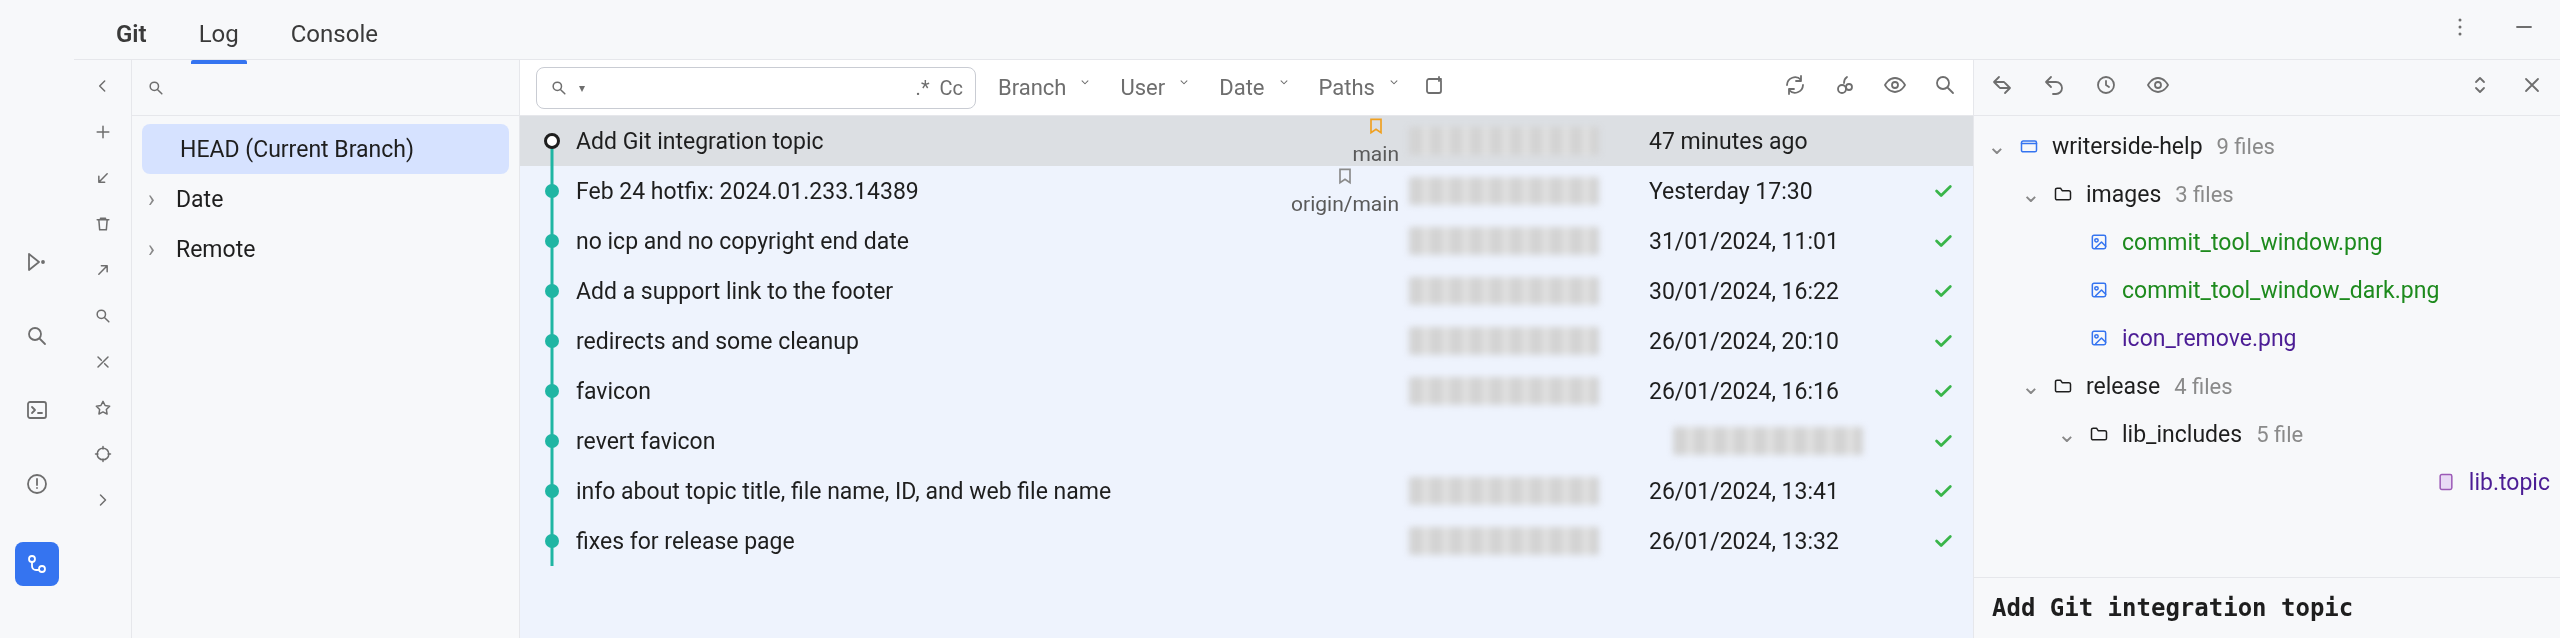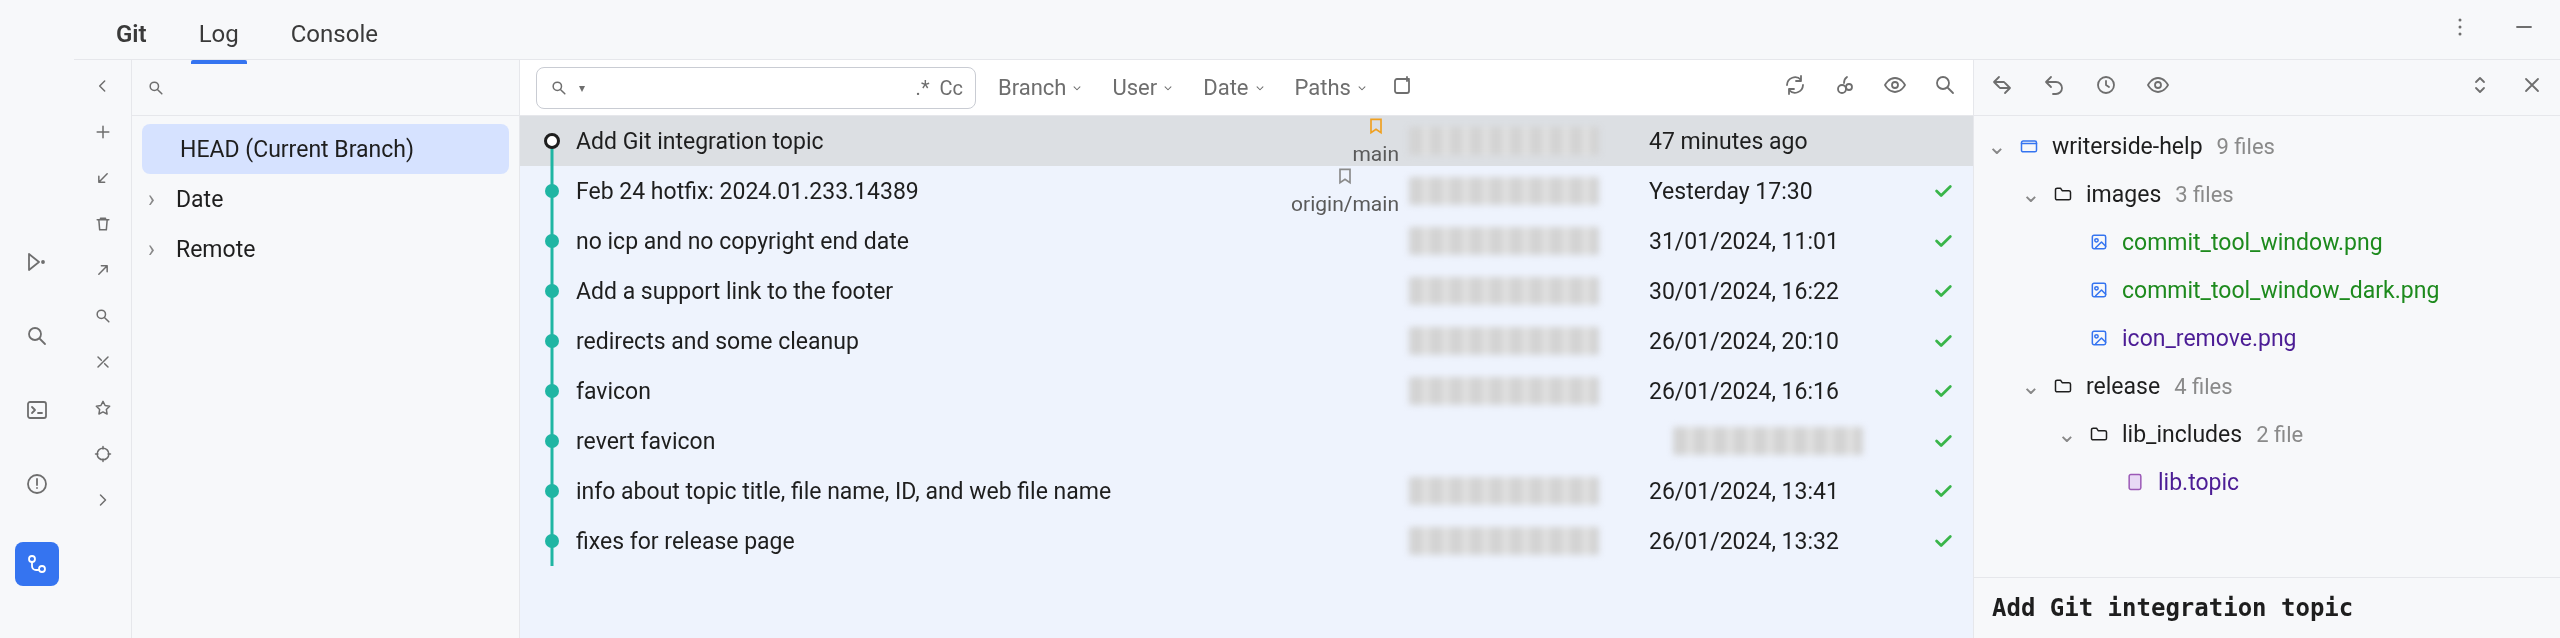--- a/index.html
+++ b/index.html
@@ -98,21 +98,21 @@
   border-radius:8px;
   display:flex;
   align-items:center;
   padding:0 12px;
   gap:10px;
   color:#6e6e6e;
   font-size:20px;
   background:#fff;
 }
 .search-box .sep { flex:1; }
-.filter-dd { display:flex; align-items:center; gap:4px; color:#6e6e6e; cursor:pointer; font-size:22px; padding:0 6px; }
+.filter-dd { display:flex; align-items:flex-start; gap:12px; color:#6e6e6e; cursor:pointer; font-size:22px; padding:0 6px; }
 .log-toolbar .tool-sep { flex:1; }
 .log-toolbar .tool-icons { display:flex; gap:26px; color:#6e6e6e; align-items:center; }
 
 .log-list { flex:1; overflow:hidden; background:#eef3fd; }
 .log-row {
   height:50px;
   display:flex;
   align-items:center;
   padding-left:12px;
   gap:0;
@@ -157,21 +157,21 @@
 .ft-row .chev { width:18px; color:#888; display:flex; justify-content:center; }
 .ft-row .folder-icon, .ft-row .file-icon { display:inline-flex; width:26px; justify-content:center; }
 .ft-row .count { color:#8a8a8a; font-size:22px; margin-left:4px; }
 .ft-row.green { color:#1d8a1d;text-align:center; }
 .ft-row.blue { color:#4c1d95; }
 .ft-row .fname { color: inherit; }
 .ft-row.plain { color:#1e1e1e; }
 .ft-row.d0 { padding-left: 4px; }
 .ft-row.d1 { padding-left: 38px; }
 .ft-row.d2 { padding-left: 74px; }
-.ft-row.d3 { padding-left: 110px; }
+.ft-row.d3 { padding-left: 110px; justify-content: flex-end; }
 .commit-title {
   padding: 16px 18px;
   font-family: ui-monospace, Menlo, monospace;
   font-weight:700;
   font-size:24px;
   border-top:1px solid #e6e7eb;
 }
 
 .icon-svg { width:24px; height:24px; stroke:currentColor; fill:none; stroke-width:1.8; stroke-linecap:round; stroke-linejoin:round; }
 .icon-svg-sm { width:20px; height:20px; stroke:currentColor; fill:none; stroke-width:1.8; stroke-linecap:round; stroke-linejoin:round; }
@@ -635,21 +635,21 @@
             <span class="count">4 files</span>
           </div>
           <div class="ft-row plain d2">
             <span class="chev">⌄</span>
             <span class="folder-icon">
                 <svg class="icon-svg-sm" viewBox="0 0 24 24">
                   <path d="M3 7a2 2 0 0 1 2-2h4l2 3h8a2 2 0 0 1 2 2v7a2 2 0 0 1-2 2H5a2 2 0 0 1-2-2z"></path>
                 </svg>
               </span>
             <span class="fname">lib_includes</span>
-            <span class="count">2 file</span>
+            <span class="count">5 file</span>
           </div>
           <div class="ft-row blue d3">
             <span class="chev"></span>
             <span class="file-icon">
                 <svg class="icon-svg-sm" viewBox="0 0 24 24" style="stroke:#9b59b6;fill:#e8d9f5">
                   <rect x="5" y="3" width="14" height="18" rx="2"></rect>
                 </svg>
               </span>
             <span class="fname">lib.topic</span>
           </div>

